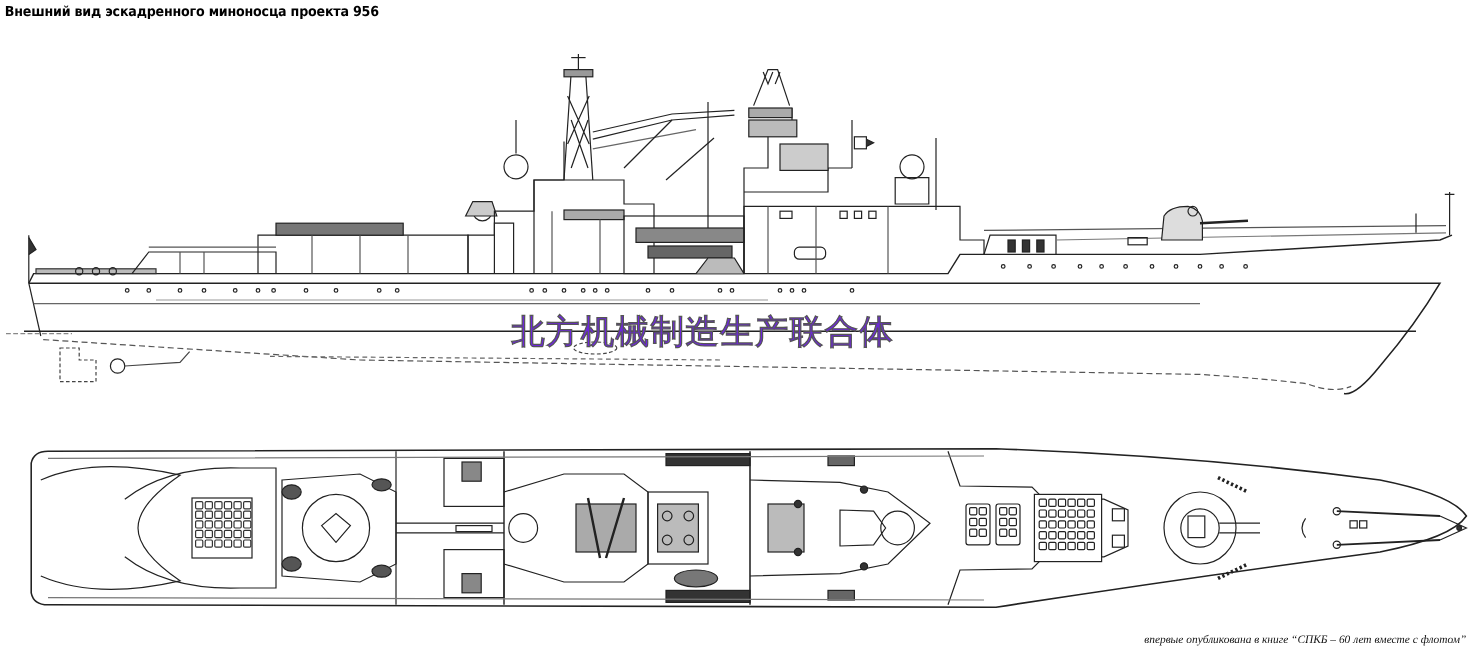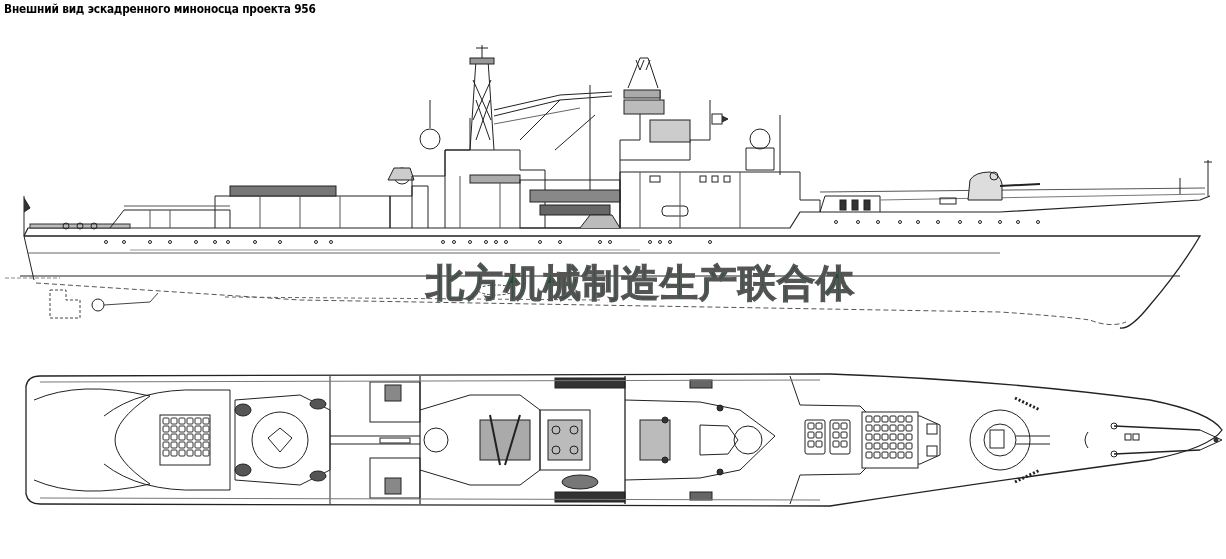--- a/index.html
+++ b/index.html
@@ -1,19 +1,19 @@
 <!DOCTYPE html>
 <html><head>
 <meta charset="utf-8">
 <style>
   html, body { margin: 0; padding: 0; background: #ffffff; }
   body { width: 1226px; height: 559px; position: relative; overflow: hidden; font-family: "DejaVu Sans", sans-serif; }
   .title { position: absolute; left: 4px; top: 2px; font-family: "DejaVu Sans", sans-serif; font-weight: bold; font-size: 11.5px; color: #000; letter-spacing: -0.2px; transform: scaleX(0.92); transform-origin: left top; white-space: nowrap; }
   svg.drawing { position: absolute; left: 0; top: 0; }
-  .watermark { position: absolute; left: 426px; top: 258px; font-family: "DejaVu Sans", sans-serif; font-size: 38px; color: #14532d; -webkit-text-stroke: 1px #555; letter-spacing: 1px; white-space: nowrap; font-weight: bold; }
+  .watermark { position: absolute; left: 426px; top: 258px; font-family: "DejaVu Sans", sans-serif; font-size: 28px; color: #6d28d9; -webkit-text-stroke: 1px #555; letter-spacing: 1px; white-space: nowrap; font-weight: normal; }
   .credits { position: absolute; right: 4px; top: 528px; text-align: right; font-family: "Liberation Serif", serif; font-style: italic; font-size: 9.5px; color: #111; line-height: 12px; white-space: nowrap; }
 </style>
 </head>
 <body>
 
 <div class="title">Внешний вид эскадренного миноносца проекта 956</div>
 
 <svg class="drawing" width="1226" height="559" viewBox="0 0 1226 559" fill="none" stroke="#222" stroke-width="1">
 
   <g>
@@ -334,13 +334,14 @@
     <path d="M1200 430 L1222 440 L1200 450"></path>
     <circle cx="1216" cy="440" r="2" fill="#333"></circle>
 
     <path d="M40 382 L820 380 M40 498 L820 500" stroke="#777"></path>
   </g>
 </svg>
 
 <div class="watermark">北方机械制造生产联合体</div>
 
 <div class="credits">
+  <div>впервые опубликована в книге “СПКБ – 60 лет вместе с флотом”</div>
 </div>
 
 </body></html>

